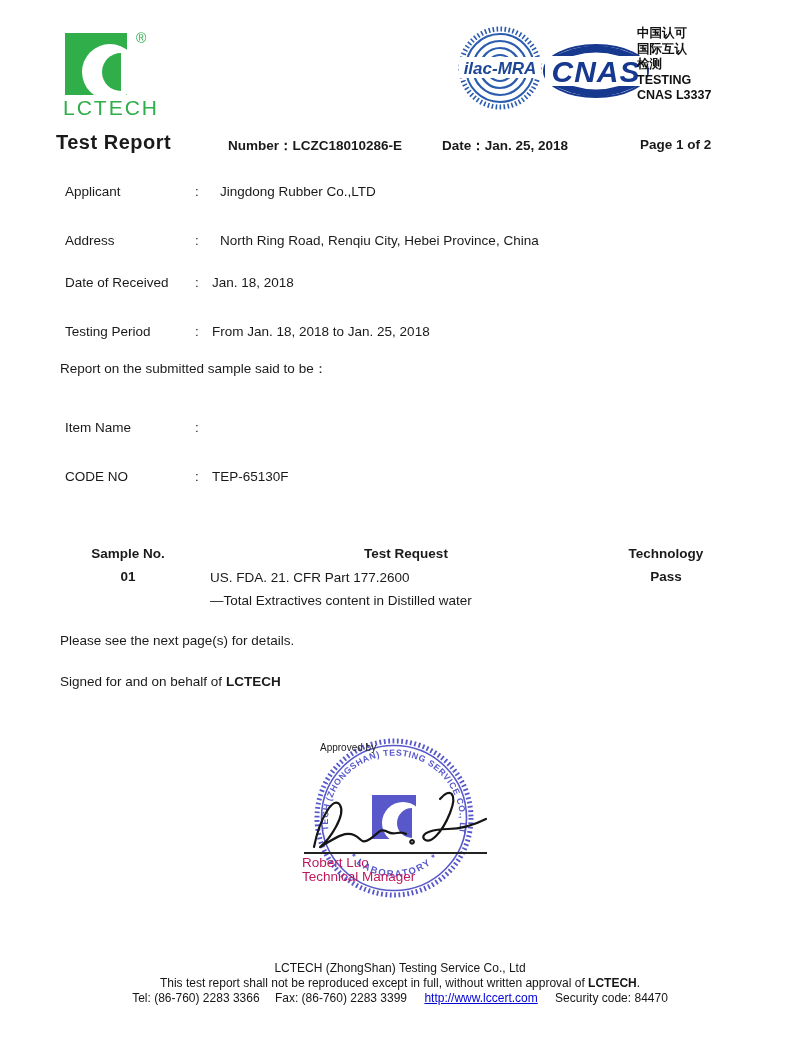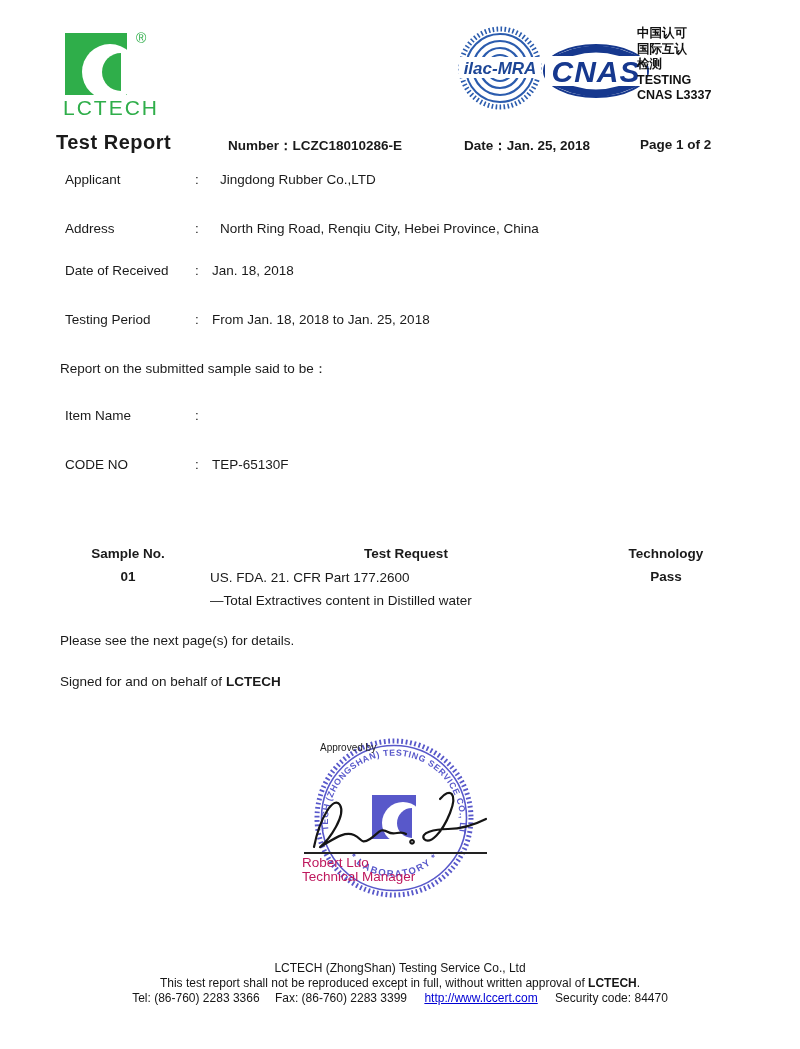--- a/index.html
+++ b/index.html
@@ -13,21 +13,21 @@
   
   .brand-word { position:absolute; left:63px; top:96px; font-size:21px; letter-spacing:2px; color:#2fae4a; }
   .brand-reg  { position:absolute; left:136px; top:30px; font-size:14px; color:#2fae4a; }
   .cn-block { position:absolute; left:637px; top:26px; font-size:12.5px; font-weight:bold; line-height:15.5px; color:#111; }
 
   
   .title-main { position:absolute; left:56px; top:131px; font-size:20px; font-weight:bold; letter-spacing:.5px; }
   .title-meta { position:absolute; top:137px; font-size:13.5px; font-weight:bold; }
 
   
-  .frow { position:absolute; left:0; width:100%; height:18px; font-size:13.5px; }
+  .frow { position:absolute; left:0; width:100%; height:18px; font-size:13.5px;margin-top:12px; }
   .flabel { position:absolute; left:65px; }
   .fcolon { position:absolute; left:195px; }
   .fvalue { position:absolute; left:212px; }
   .fvalue.v220 { left:220px; }
   .note-line { position:absolute; left:60px; font-size:13.5px; }
 
   
   .th { position:absolute; font-size:13.5px; font-weight:bold; text-align:center; }
   .td { position:absolute; font-size:13.5px; }
   .td.center { text-align:center; }
@@ -83,21 +83,21 @@
     <div>国际互认</div>
     <div>检测</div>
     <div>TESTING</div>
     <div>CNAS L3337</div>
   </div>
 
   <div class="title-main">Test Report</div>
   <div class="title-meta" style="left:228px;">
     <span>Number：</span><span>LCZC18010286-E</span>
   </div>
-  <div class="title-meta" style="left:464px;text-align:center;">
+  <div class="title-meta" style="left:442px;text-align:center;">
     <span>Date：</span><span>Jan. 25, 2018</span>
   </div>
   <div class="title-meta" style="left:640px;">Page 1 of 2</div>
 
   <div class="frow" style="top:172px;">
     <span class="flabel">Applicant</span>
     <span class="fcolon">:</span>
     <span class="fvalue v220">Jingdong Rubber Co.,LTD</span>
   </div>
   <div class="frow" style="top:221px;">

